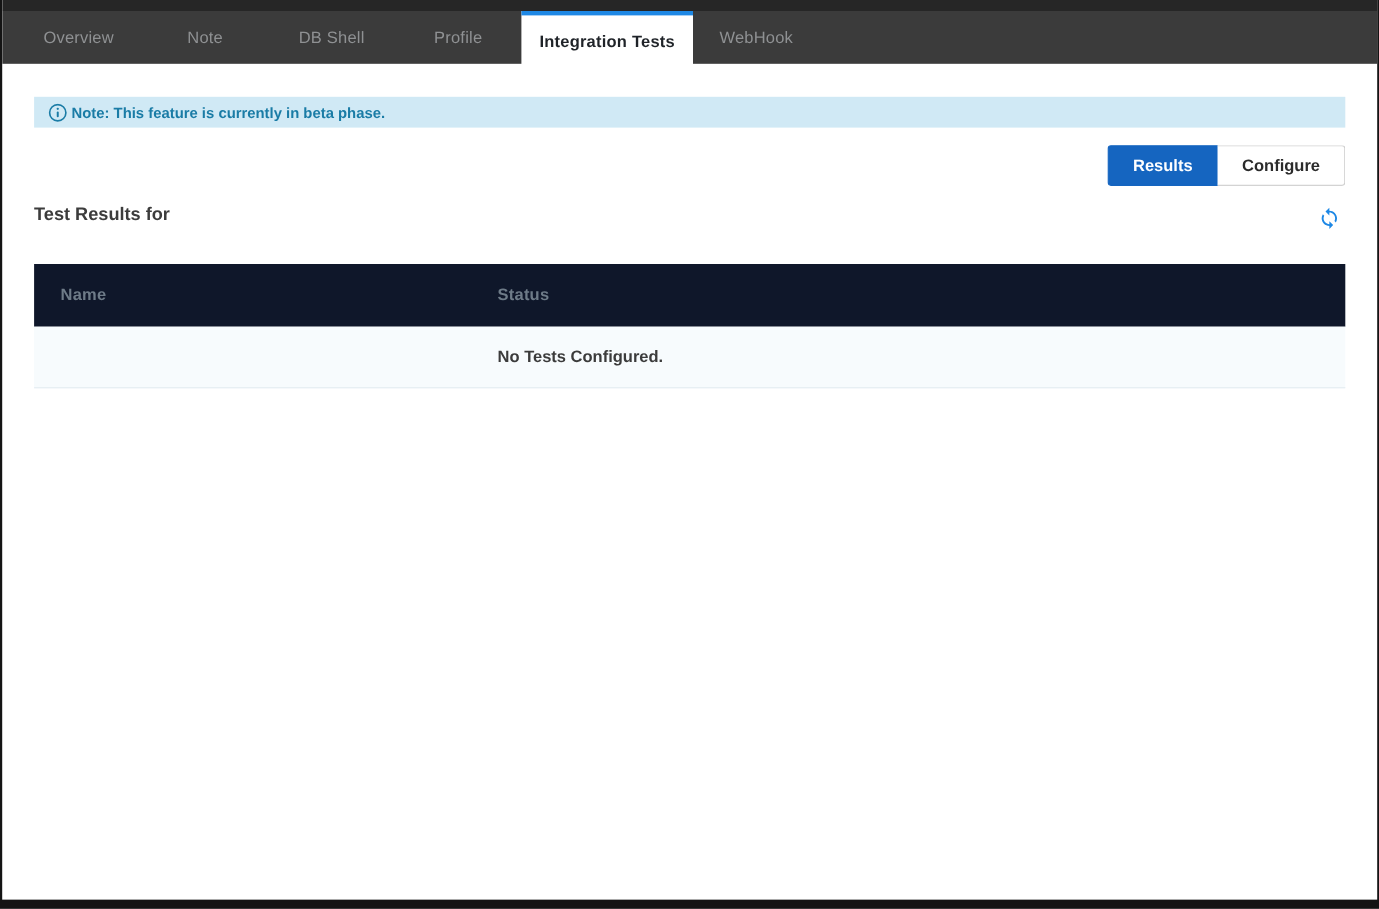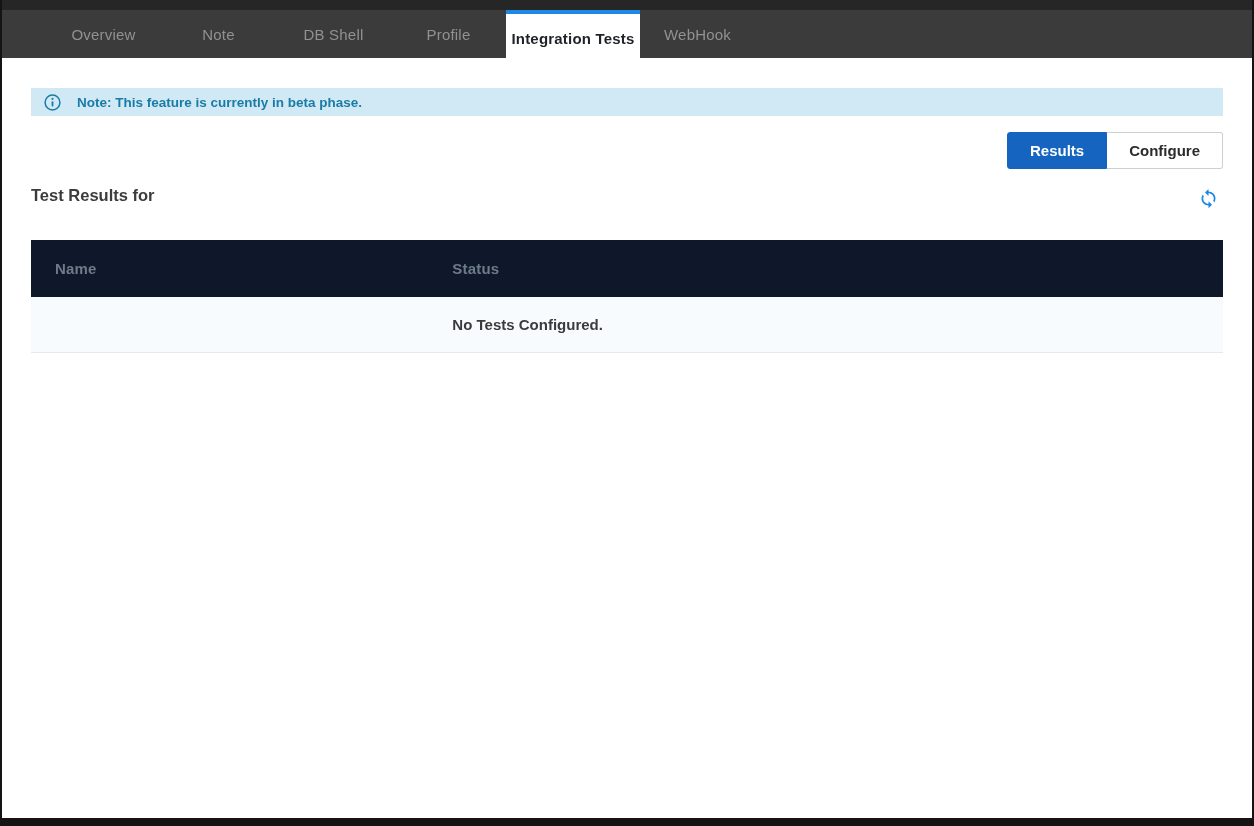--- a/index.html
+++ b/index.html
@@ -10,39 +10,39 @@
     overflow:hidden;
   }
   .screen{
     position:absolute;left:2px;right:2px;top:0;bottom:8px;
     background:#ffffff;overflow:hidden;
   }
   
   .chrome-top{height:10px;background:#262626;}
   .tabbar{
     height:48px;background:#3b3b3b;
-    display:flex;align-items:stretch;padding-left:44px;
+    display:flex;align-items:stretch;padding-left:12px;
     position:relative;
   }
   .tab{
     width:115px;display:flex;align-items:center;justify-content:center;
     color:#8f9193;font-size:15px;letter-spacing:.2px;cursor:pointer;
     height:48px;box-sizing:border-box;
   }
   .tab.active{
-    width:134px;background:#ffffff;color:#1f2328;font-weight:600;
+    width:156px;background:#ffffff;color:#1f2328;font-weight:600;
     border-top:4px solid var(--accent-blue,#1e88e5);
     height:53px;z-index:2;
   }
   
   .content{padding:0 29px;}
   .note-banner{
     margin-top:30px;height:28px;
     background:var(--note-bg,#d0e9f5);
-    display:flex;align-items:center;gap:16px;
+    display:flex;align-items:center;gap:4px;
     padding:0 13px;box-sizing:border-box;
     color:var(--note-text,#1a7ca6);
     font-size:13.5px;font-weight:700;
   }
   .note-banner svg{flex:0 0 auto;display:block;}
   .toggle-row{
     margin-top:16px;display:flex;justify-content:flex-end;
   }
   .btn-group{display:flex;}
   .btn{

